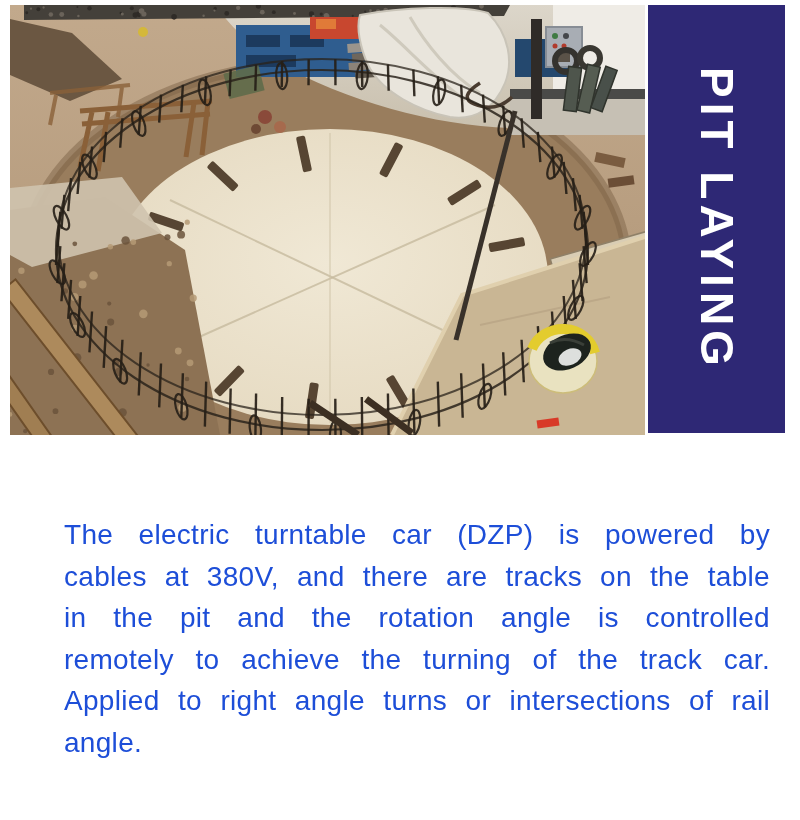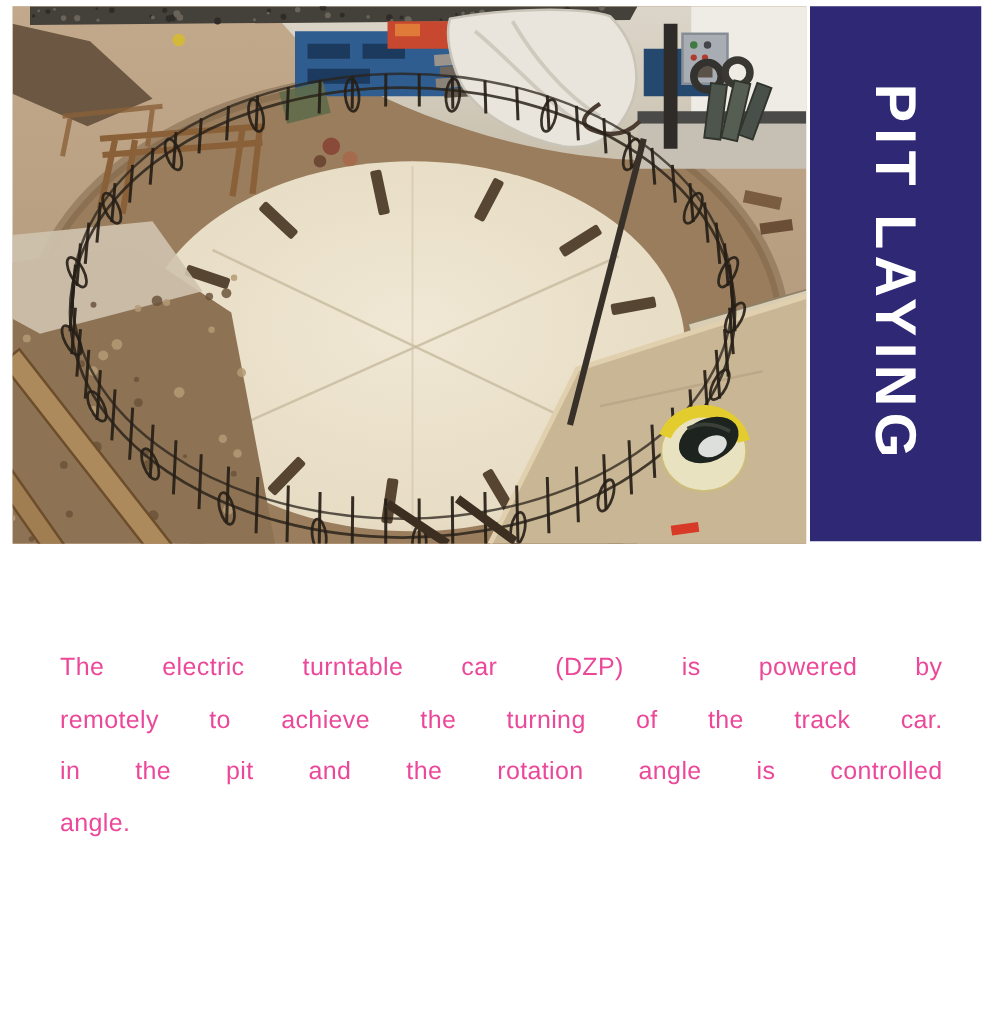--- a/index.html
+++ b/index.html
@@ -15,22 +15,22 @@
   .side-banner{
     position:absolute;left:648px;top:5px;width:137px;height:428px;
     background:#2e2875;display:flex;align-items:center;justify-content:center;
   }
   .banner-label{
     writing-mode:vertical-rl;color:#ffffff;font-weight:bold;
     font-size:46px;letter-spacing:5px;white-space:nowrap;
     font-family:"Liberation Sans", sans-serif;
   }
   .article{
-    position:absolute;left:48px;top:514px;width:706px;
-    color:#ec4899;font-size:20px;line-height:41.5px;letter-spacing:0.3px;
+    position:absolute;left:64px;top:514px;width:706px;
+    color:#1d4ed8;font-size:28px;line-height:41.5px;letter-spacing:0.3px;
   }
   .article .jline{
     text-align:justify;text-align-last:justify;height:41.5px;overflow:hidden;
   }
   .article .jline.last{text-align-last:left;}
 </style>
 </head>
 <body>
 
 <div class="photo-frame">
@@ -354,16 +354,18 @@
     <rect x="527" y="414" width="22" height="8" fill="#d83a28" transform="rotate(-8 538 418)"></rect>
   </svg>
 </div>
 
 <div class="side-banner">
   <div class="banner-label">PIT LAYING</div>
 </div>
 
 <div class="article">
   <div class="jline">The electric turntable car (DZP) is powered by</div>
+  <div class="jline">cables at 380V, and there are tracks on the table</div>
+  <div class="jline">in the pit and the rotation angle is controlled</div>
   <div class="jline">remotely to achieve the turning of the track car.</div>
-  <div class="jline">in the pit and the rotation angle is controlled</div>
+  <div class="jline">Applied to right angle turns or intersections of rail</div>
   <div class="jline last">angle.</div>
 </div>
 
 </body></html>

